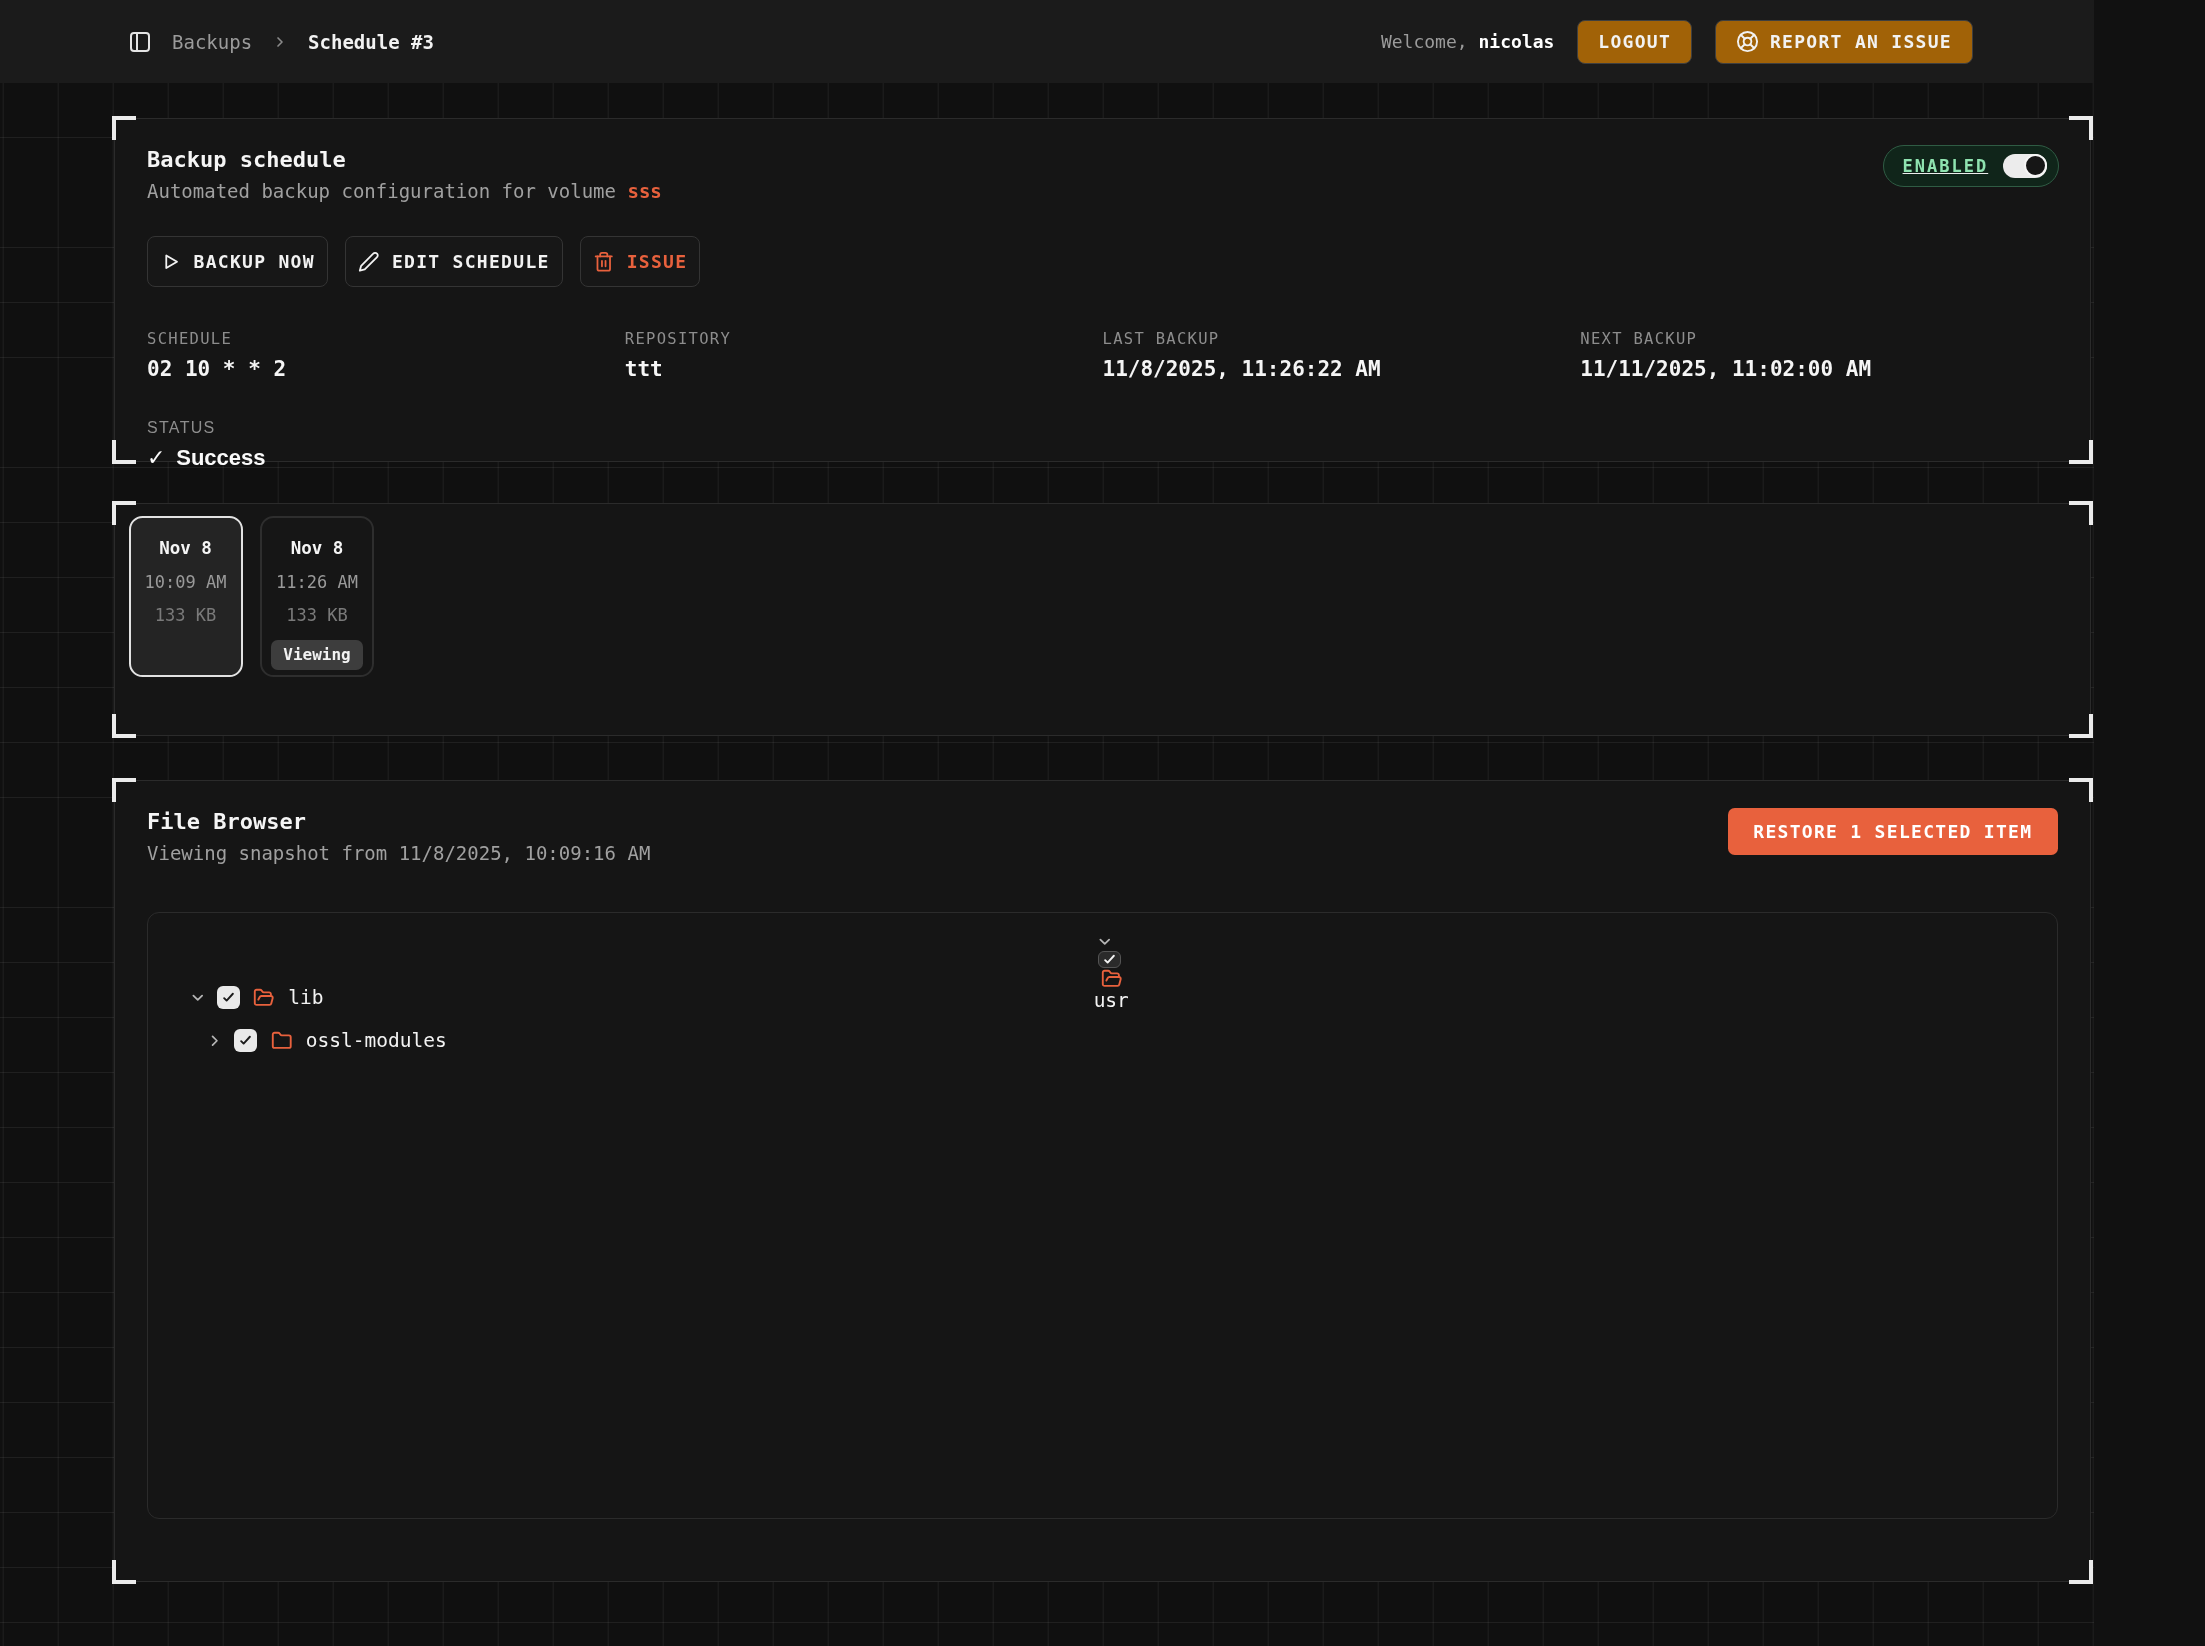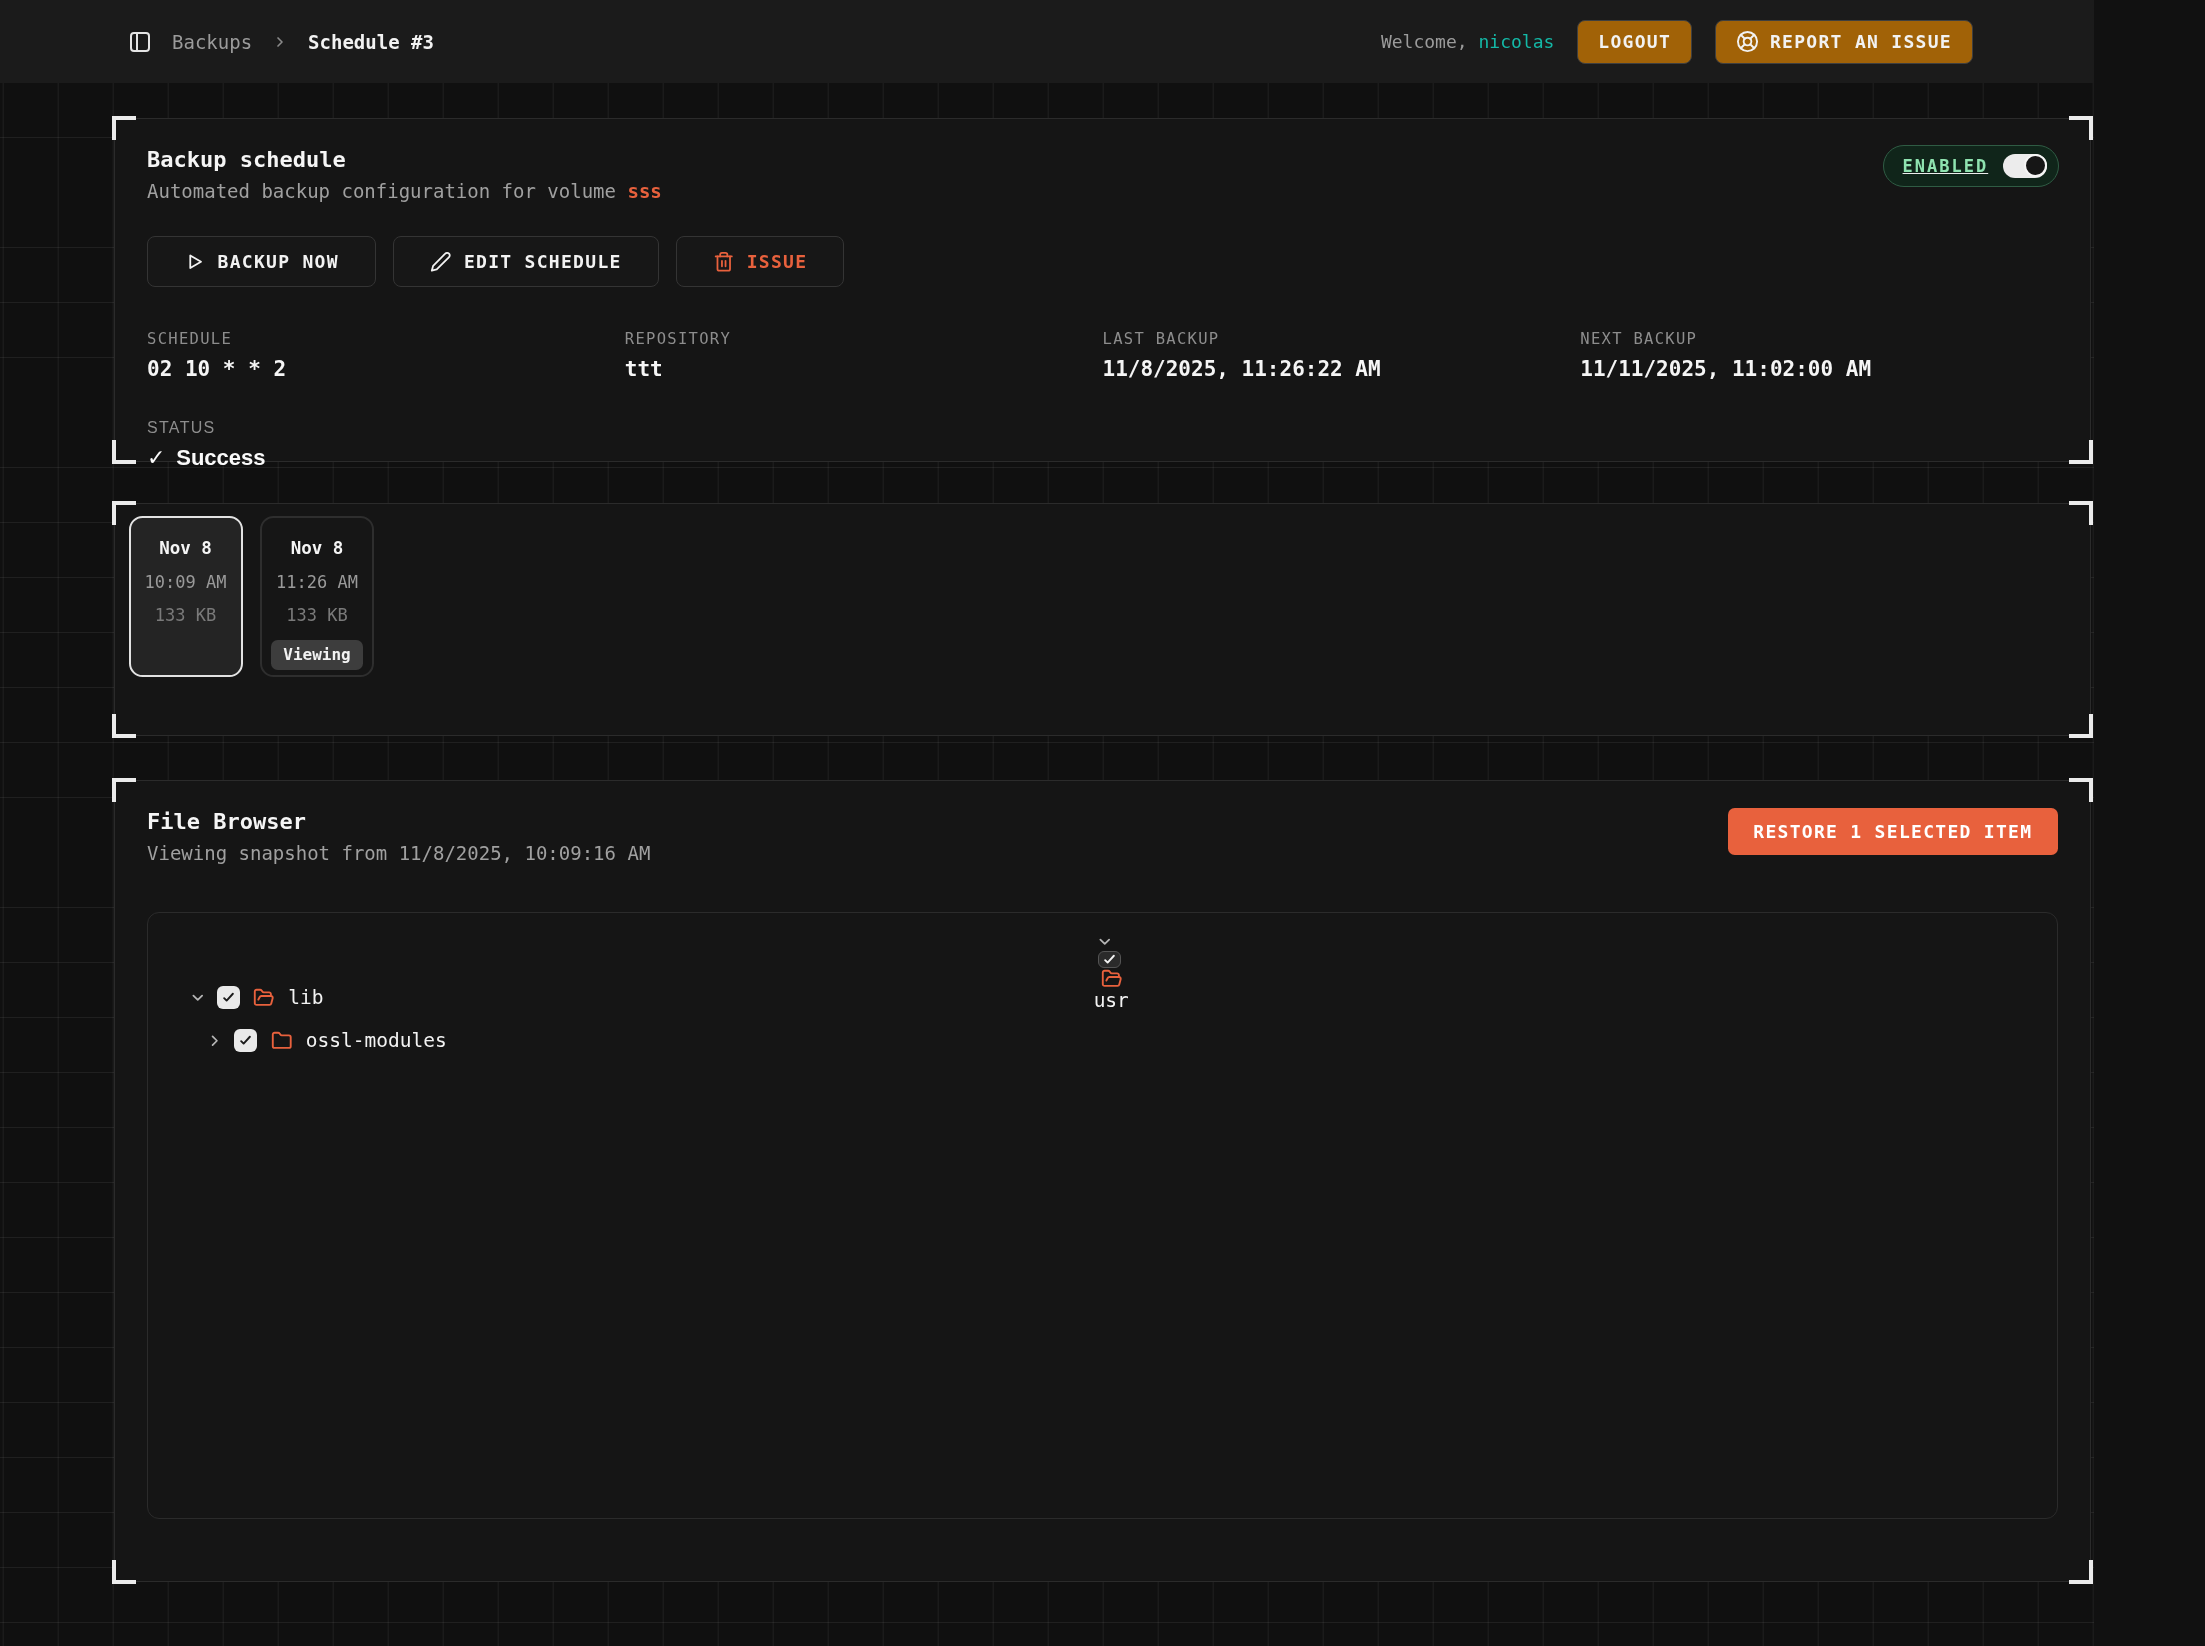--- a/index.html
+++ b/index.html
@@ -26,21 +26,21 @@
     background:#1b1b1b; display:flex; align-items:center;
     padding:0 121px 0 128px;
   }
   .topbar .crumb-left { display:flex; align-items:center; gap:20px; }
   .panel-btn { display:flex; align-items:center; color:#e5e5e5; cursor:pointer; }
   .crumb-section { color:#9b9b9b; font-size:19px; }
   .crumb-sep { color:#8a8a8a; display:flex; align-items:center; }
   .crumb-current { color:#f2f2f2; font-size:19px; font-weight:bold; }
   .topbar-right { margin-left:auto; display:flex; align-items:center; gap:23px; }
   .welcome { font-size:18px; color:#9b9b9b; }
-  .welcome .user { color:#14b8a6; font-weight:normal; }
+  .welcome .user { color:#ffffff; font-weight:bold; }
   .btn-outline {
     display:flex; align-items:center; gap:10.8px;
     border:1.3px solid #3f3f3f; border-radius:8px; background:#a16207;
     color:#f2f2f2; font-size:18px; font-weight:bold; letter-spacing:1.3px;
     height:44px; padding:0 20px; cursor:pointer;
     font-family:inherit;
   }
 
   
   .card {
@@ -69,21 +69,21 @@
   .toggle { position:relative; width:44px; height:24px; border-radius:12px; background:#ececec; }
   .toggle .knob {
     position:absolute; top:0.7px; right:0.7px; width:23px; height:23px;
     border-radius:50%; background:#161616; border:2px solid #f5f5f5;
   }
 
   .btn-row { display:flex; gap:17.5px; margin-top:34px; }
   .btn-ghost {
     display:flex; align-items:center; gap:12px;
     background:#171717; border:1.3px solid #343434; border-radius:8px;
-    height:51px; padding:0 36px; color:#f2f2f2;
+    height:51px; padding:0 12px; color:#f2f2f2;
     font-size:18px; font-weight:bold; letter-spacing:1.3px; cursor:pointer;
     font-family:inherit;
   }
   .btn-ghost.danger { color:#e8613d; }
 
   .info-grid { display:grid; grid-template-columns:repeat(4,1fr); margin-top:43px; }
   .info-label { font-size:15.5px; color:#8d8d8d; letter-spacing:1.3px; }
   .info-value { font-size:21px; font-weight:bold; color:#f5f5f5; margin-top:9.4px; }
 
   .status-block { margin-top:38px; font-family:"Liberation Sans","DejaVu Sans",sans-serif; }

